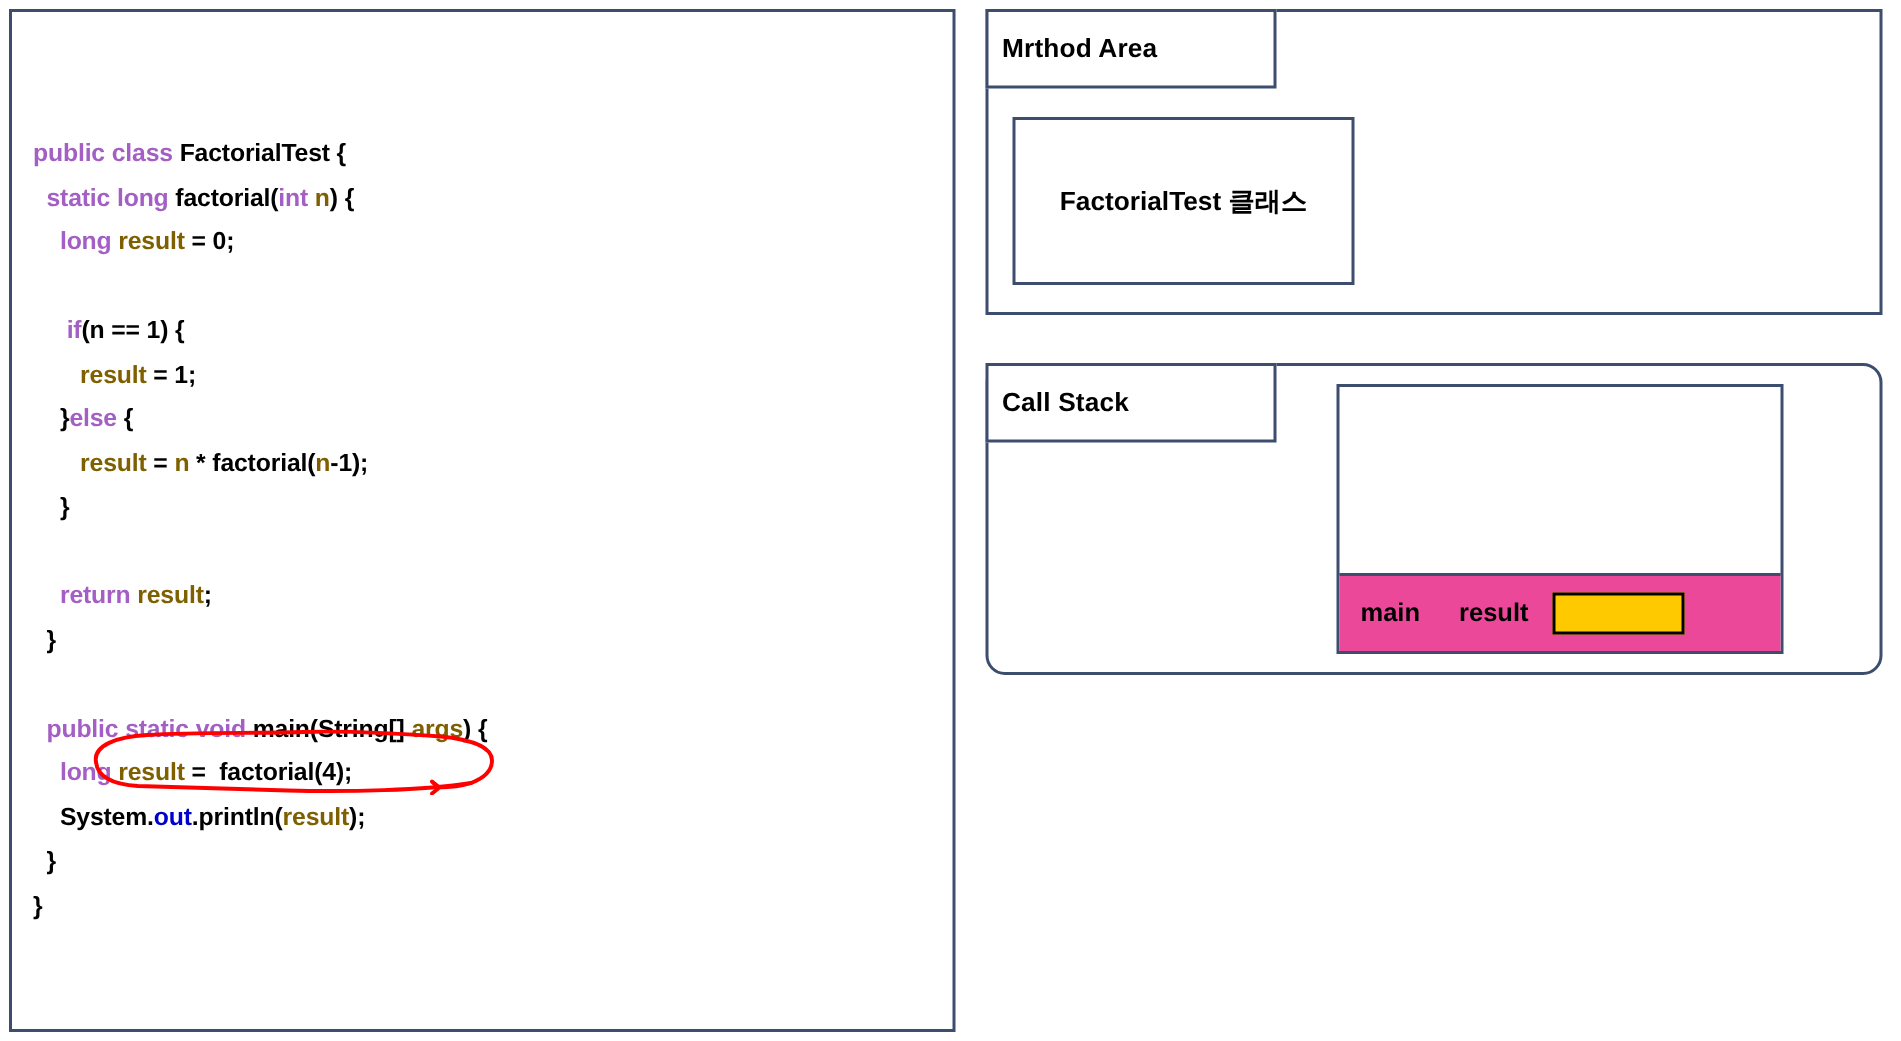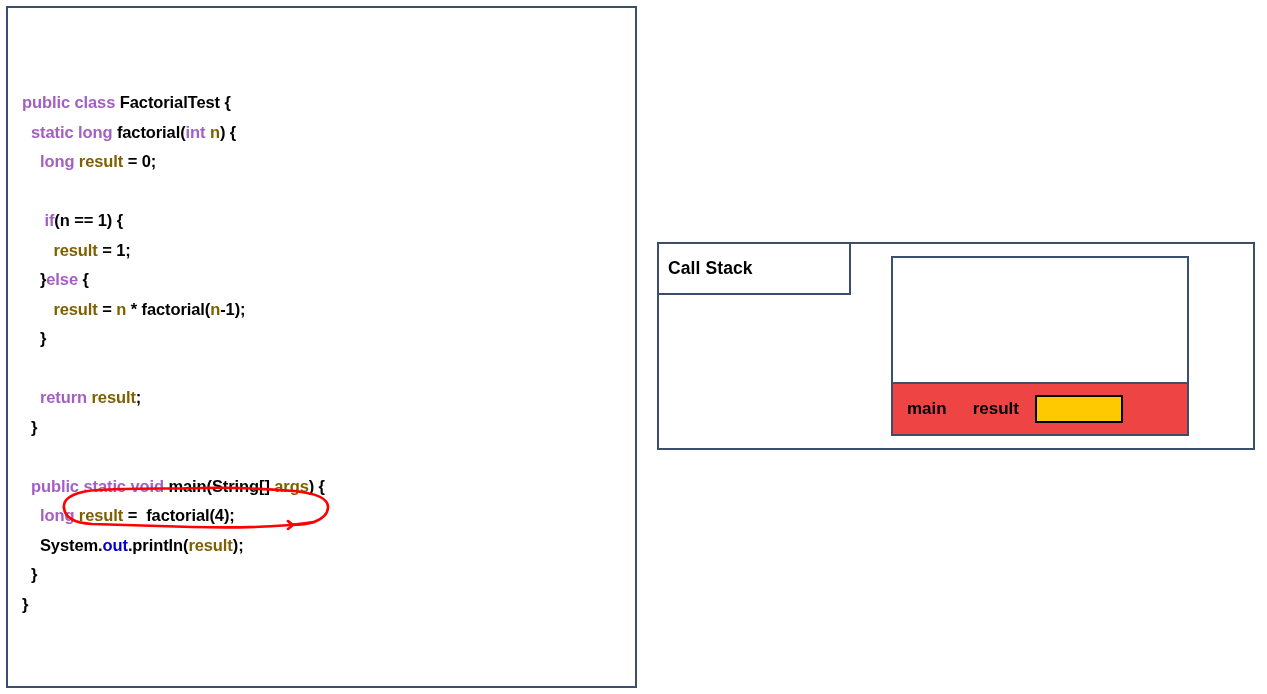--- a/index.html
+++ b/index.html
@@ -63,21 +63,21 @@
   }
 
   
   .mem-panel {
     position: absolute;
     border: 2px solid #3C4D6E;
     background: #ffffff;
   }
 
   .panel-method { left: 657px; top: 6px;   width: 598px; height: 204px; }
-  .panel-stack  { left: 657px; top: 242px; width: 598px; height: 208px; }
+  .panel-stack  { left: 657px; top: 242px; width: 598px; height: 208px; border-radius: 13px; }
   .panel-heap   { left: 657px; top: 468px; width: 598px; height: 220px; }
 
   .panel-title {
     position: absolute;
     left: -2px;
     top: -2px;
     width: 194px;
     height: 53px;
     border: 2px solid #3C4D6E;
     background: #ffffff;
@@ -117,21 +117,21 @@
     border: 2px solid #3C4D6E;
     background: #ffffff;
   }
 
   .stack-frame {
     position: absolute;
     left: 0px;
     bottom: 0px;
     width: 100%;
     height: 52px;
-    background: #ef4444;
+    background: #ec4899;
     border-top: 2px solid #3C4D6E;
     display: flex;
     align-items: center;
     padding-left: 14px;
     margin-top: 16px;
   }
 
   .frame-name {
     font-size: 17px;
     font-weight: bold;
@@ -176,20 +176,24 @@
                C 276,30 270,35 262,38
                C 256,40 248,41 240,41
                L 236,37 L 241,41 L 236,45" fill="none" stroke="#FF0000" stroke-width="2.6" stroke-linecap="round" stroke-linejoin="round"></path>
       <path d="M 262,38
                C 230,43 180,44 140,43
                C 104,42 68,41 40,40
                C 24,39 13,34 12,24" fill="none" stroke="#FF0000" stroke-width="2.6" stroke-linecap="round" stroke-linejoin="round"></path>
     </svg>
   </div>
 
+  <div class="mem-panel panel-method">
+    <div class="panel-title">Mrthod Area</div>
+    <div class="class-box">FactorialTest 클래스</div>
+  </div>
 
   <div class="mem-panel panel-stack">
     <div class="panel-title">Call Stack</div>
     <div class="stack-box">
       <div class="stack-frame">
         <span class="frame-name">main</span>
         <span class="frame-var">result</span>
         <span class="frame-value"></span>
       </div>
     </div>

